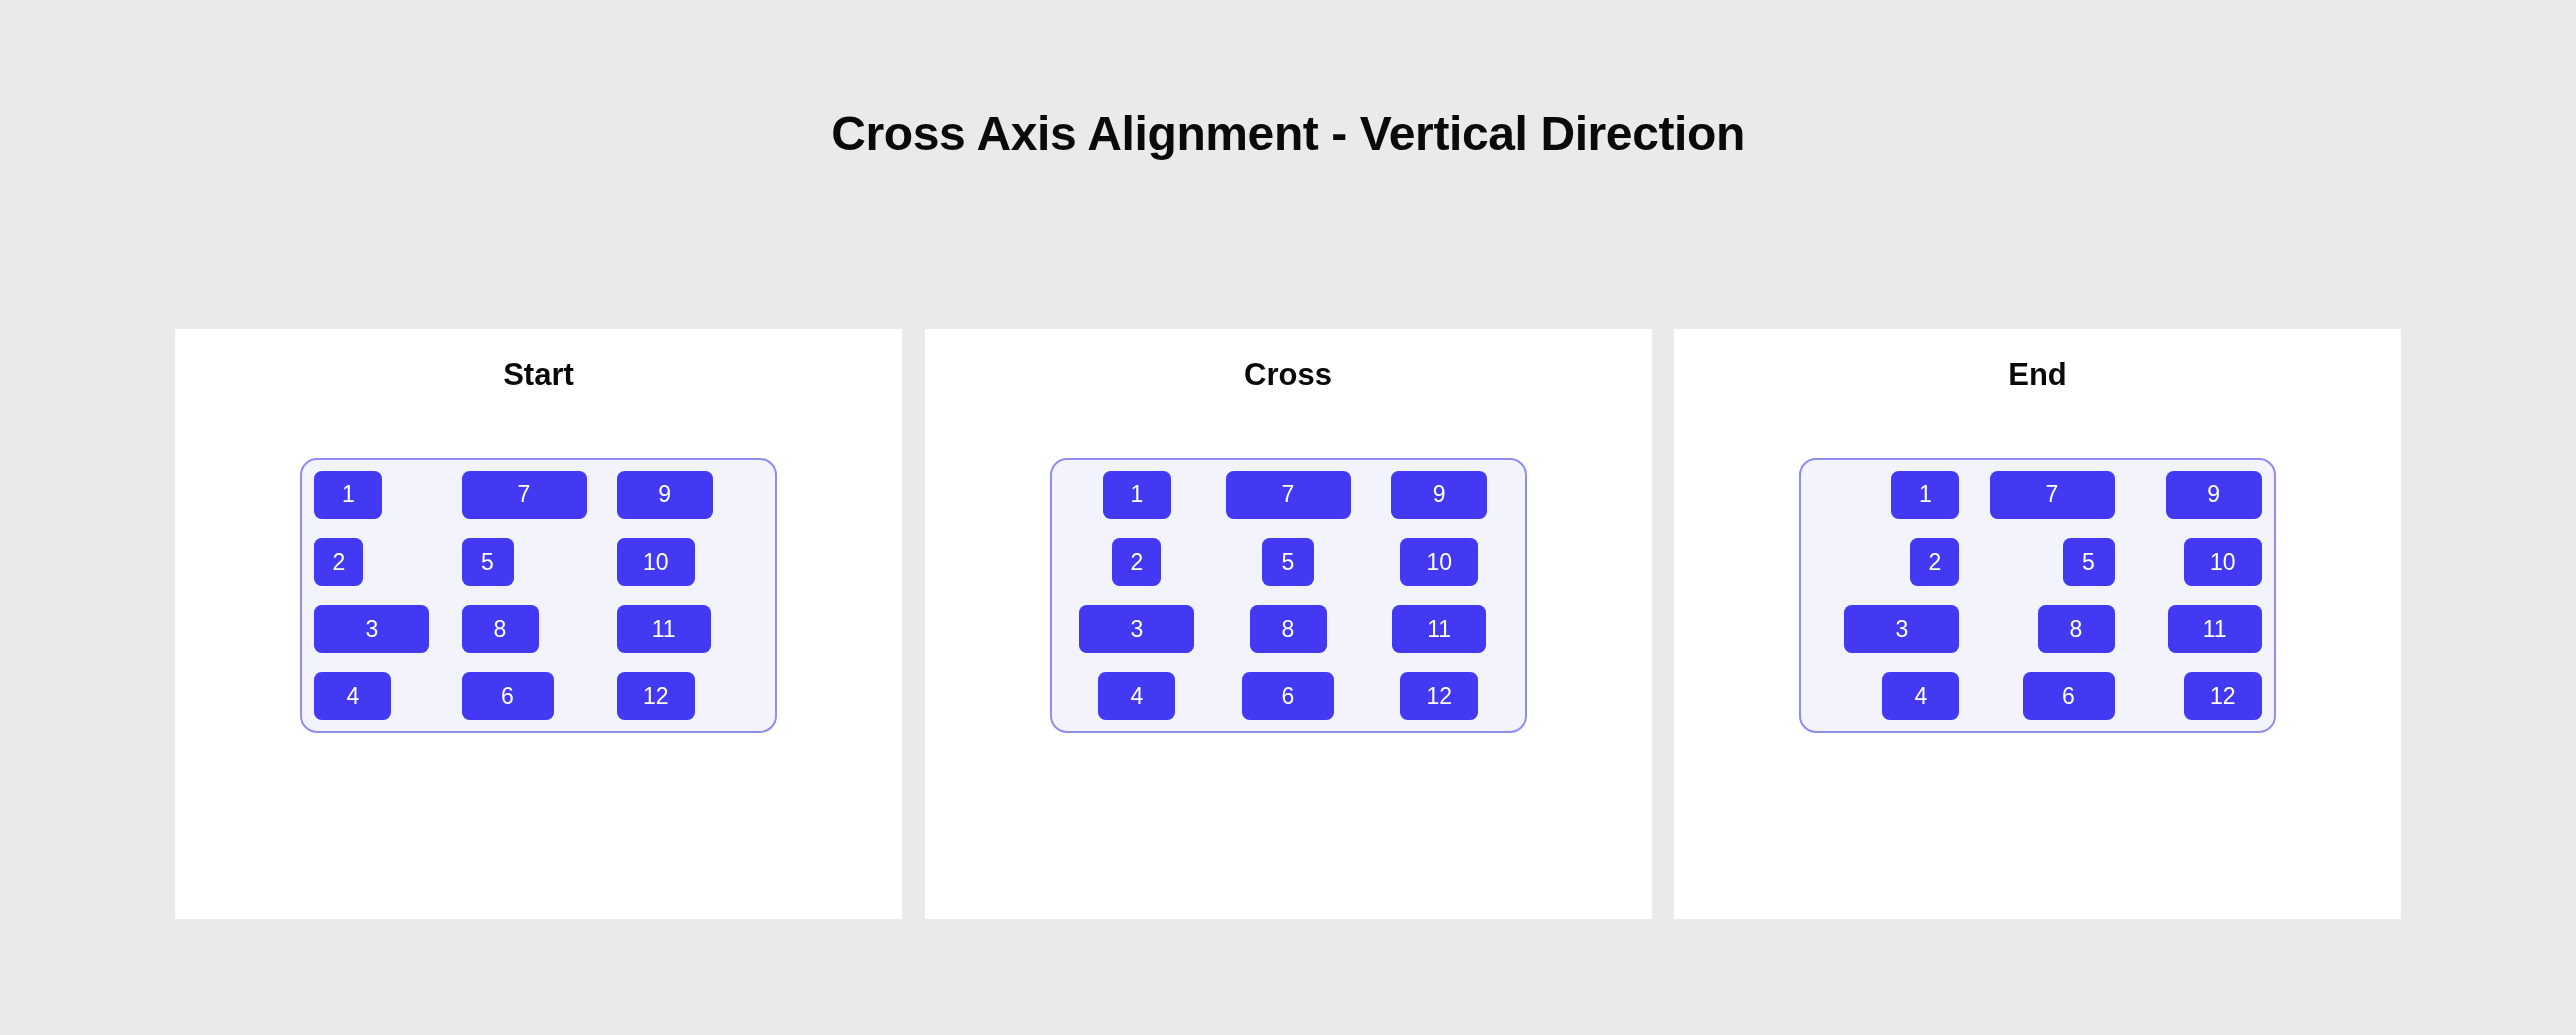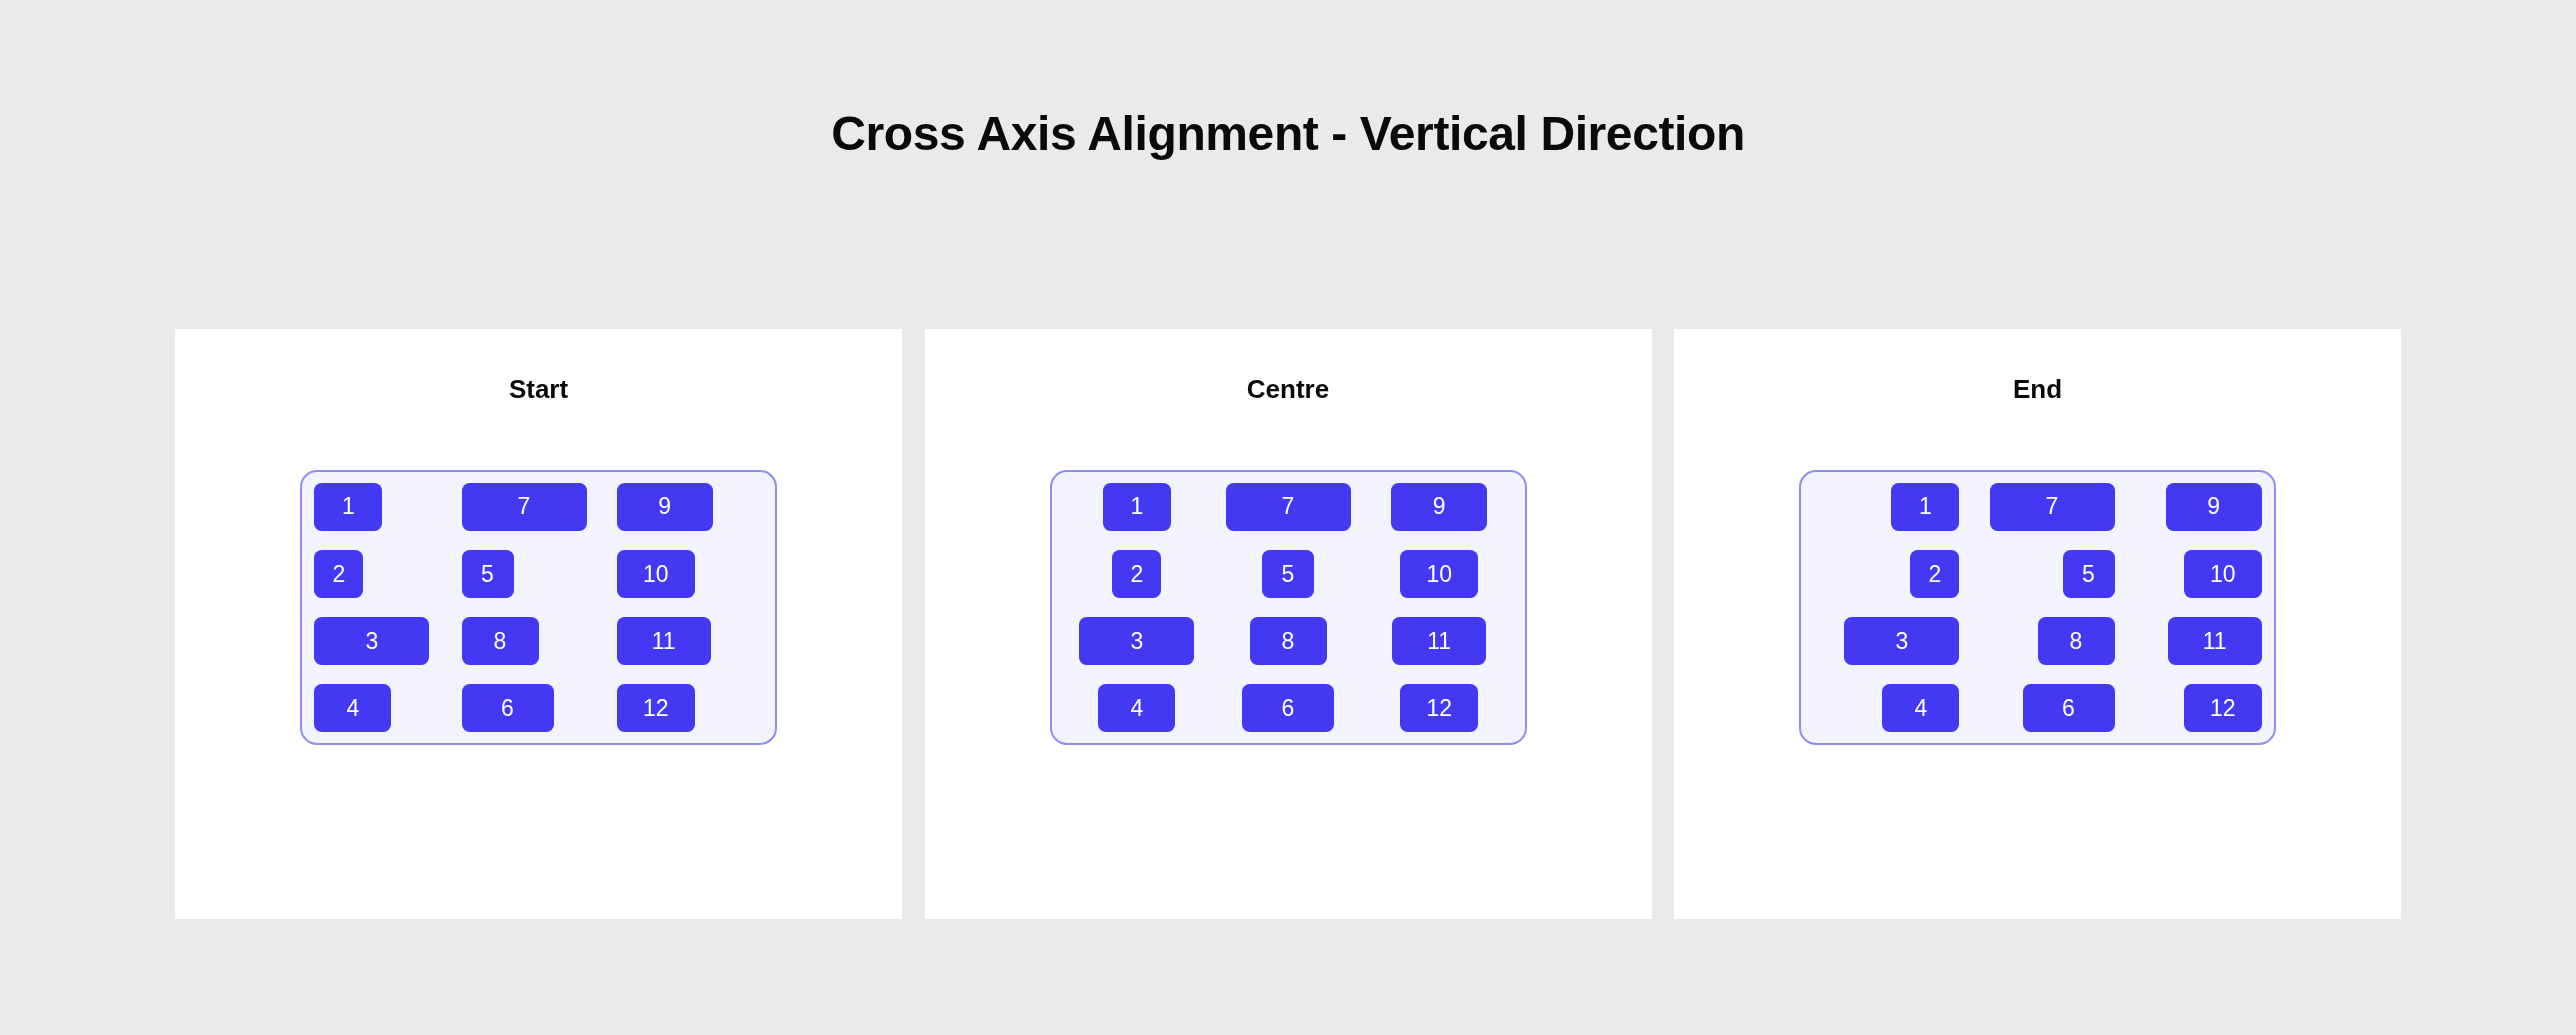--- a/index.html
+++ b/index.html
@@ -54,22 +54,22 @@
   .card {
     width: 727px;
     height: 590px;
     background: #ffffff;
     display: flex;
     flex-direction: column;
     align-items: center;
   }
 
   .card-title {
-    margin-top: 45px;
-    font-size: 26px;
+    margin-top: 27px;
+    font-size: 31px;
     font-weight: 700;
     color: #0a0a0a;
     line-height: 1.2;
     text-align: left;
   }
 
   
   .demo-box {
     margin-top: 65px;
     width: 477px;
@@ -139,21 +139,21 @@
           </div>
           <div class="demo-col">
             <div class="item" style="width: 96px;">9</div>
             <div class="item" style="width: 78px;">10</div>
             <div class="item" style="width: 94px;">11</div>
             <div class="item" style="width: 78px;">12</div>
           </div>
         </div>
       </div>
       <div class="card">
-        <div class="card-title">Centre</div>
+        <div class="card-title">Cross</div>
         <div class="demo-box align-center">
           <div class="demo-col">
             <div class="item" style="width: 68px;">1</div>
             <div class="item" style="width: 49px;">2</div>
             <div class="item" style="width: 115px;">3</div>
             <div class="item" style="width: 77px;">4</div>
           </div>
           <div class="demo-col col-wide">
             <div class="item" style="width: 125px;">7</div>
             <div class="item" style="width: 52px;">5</div>

